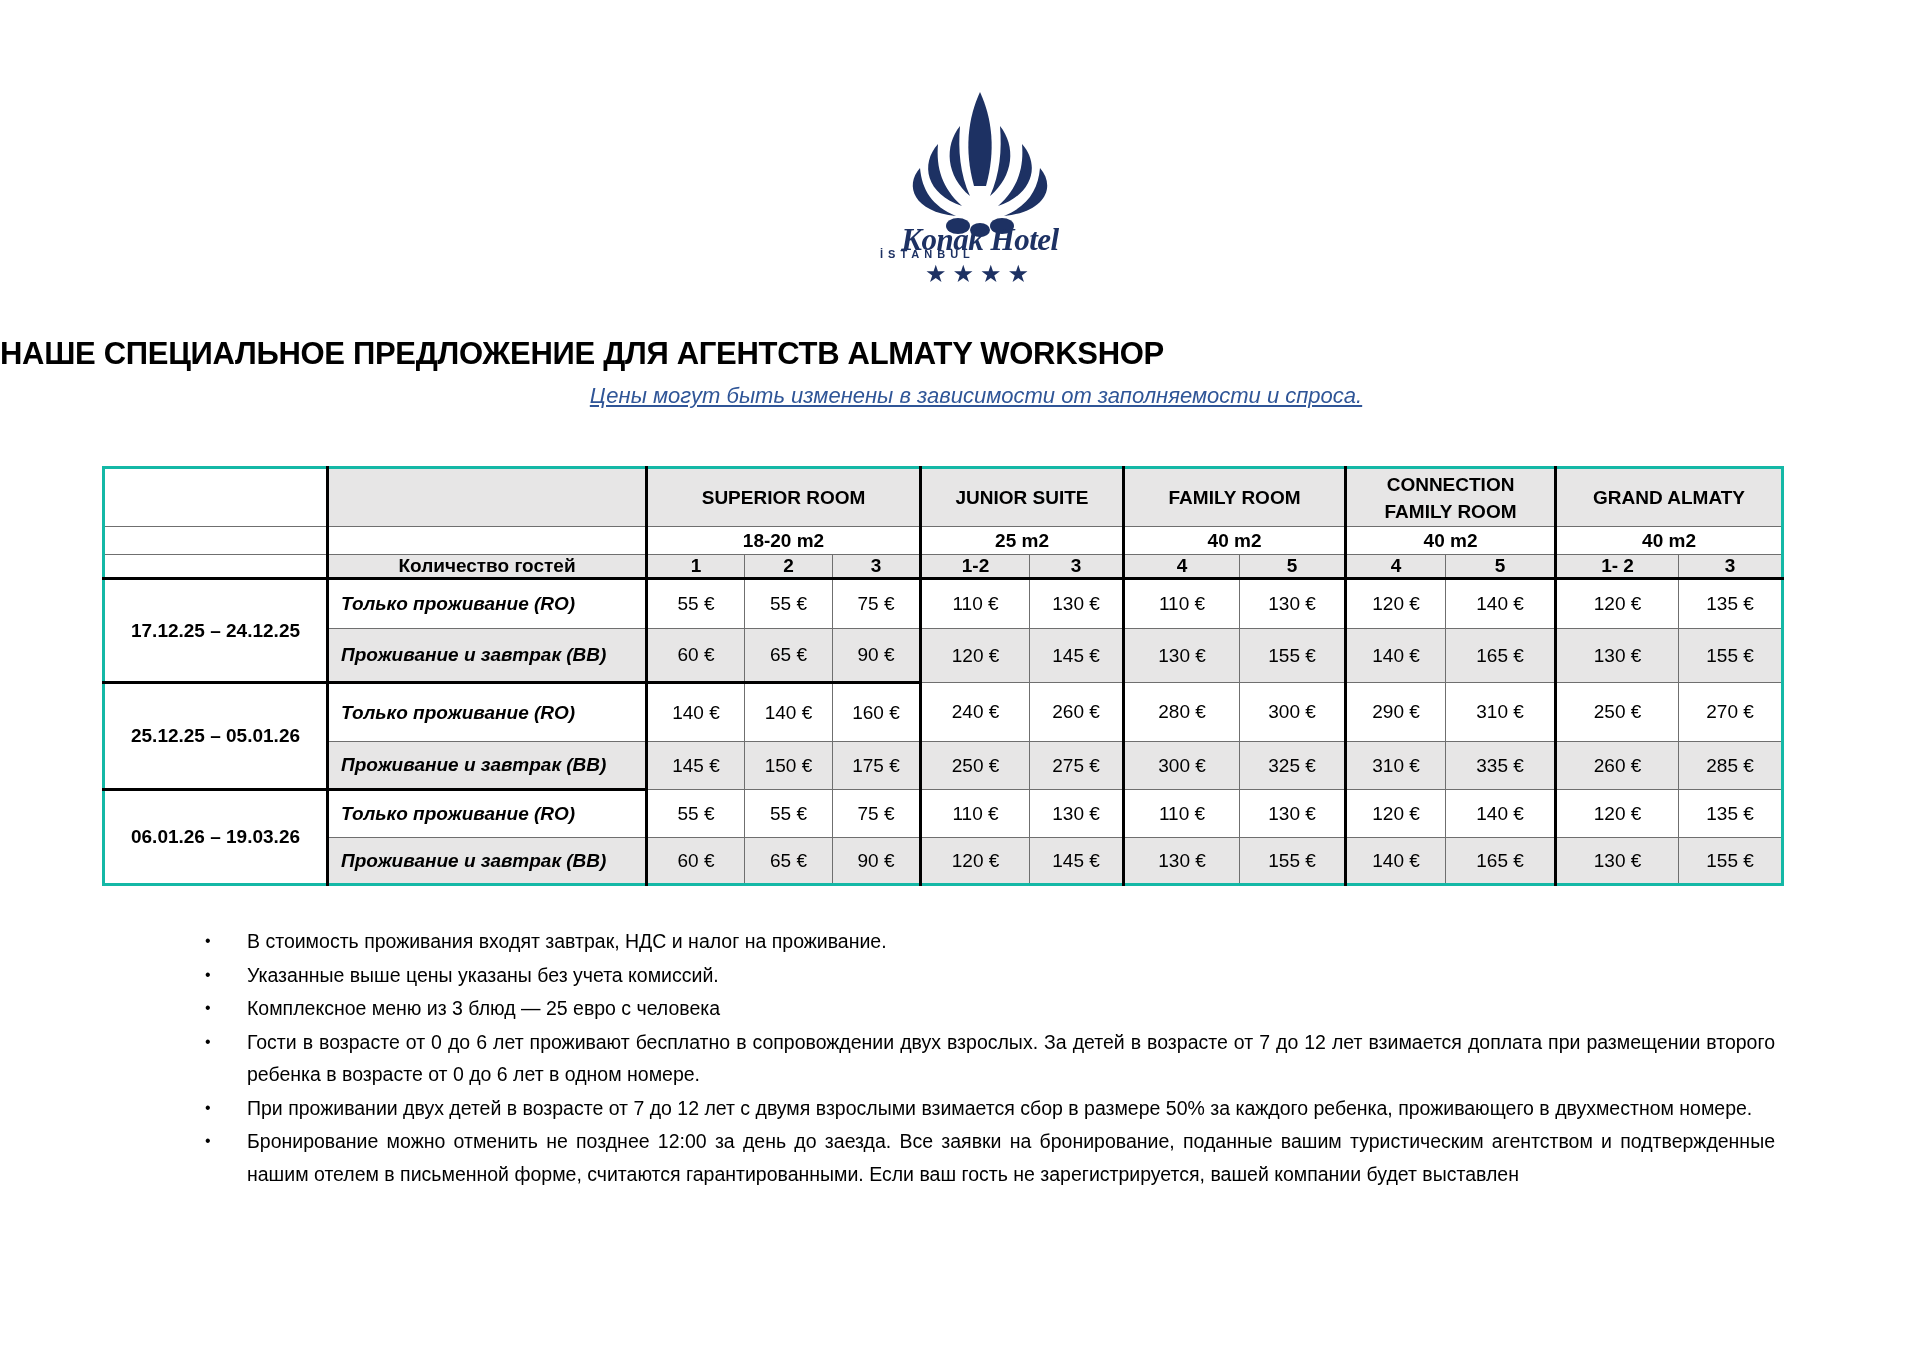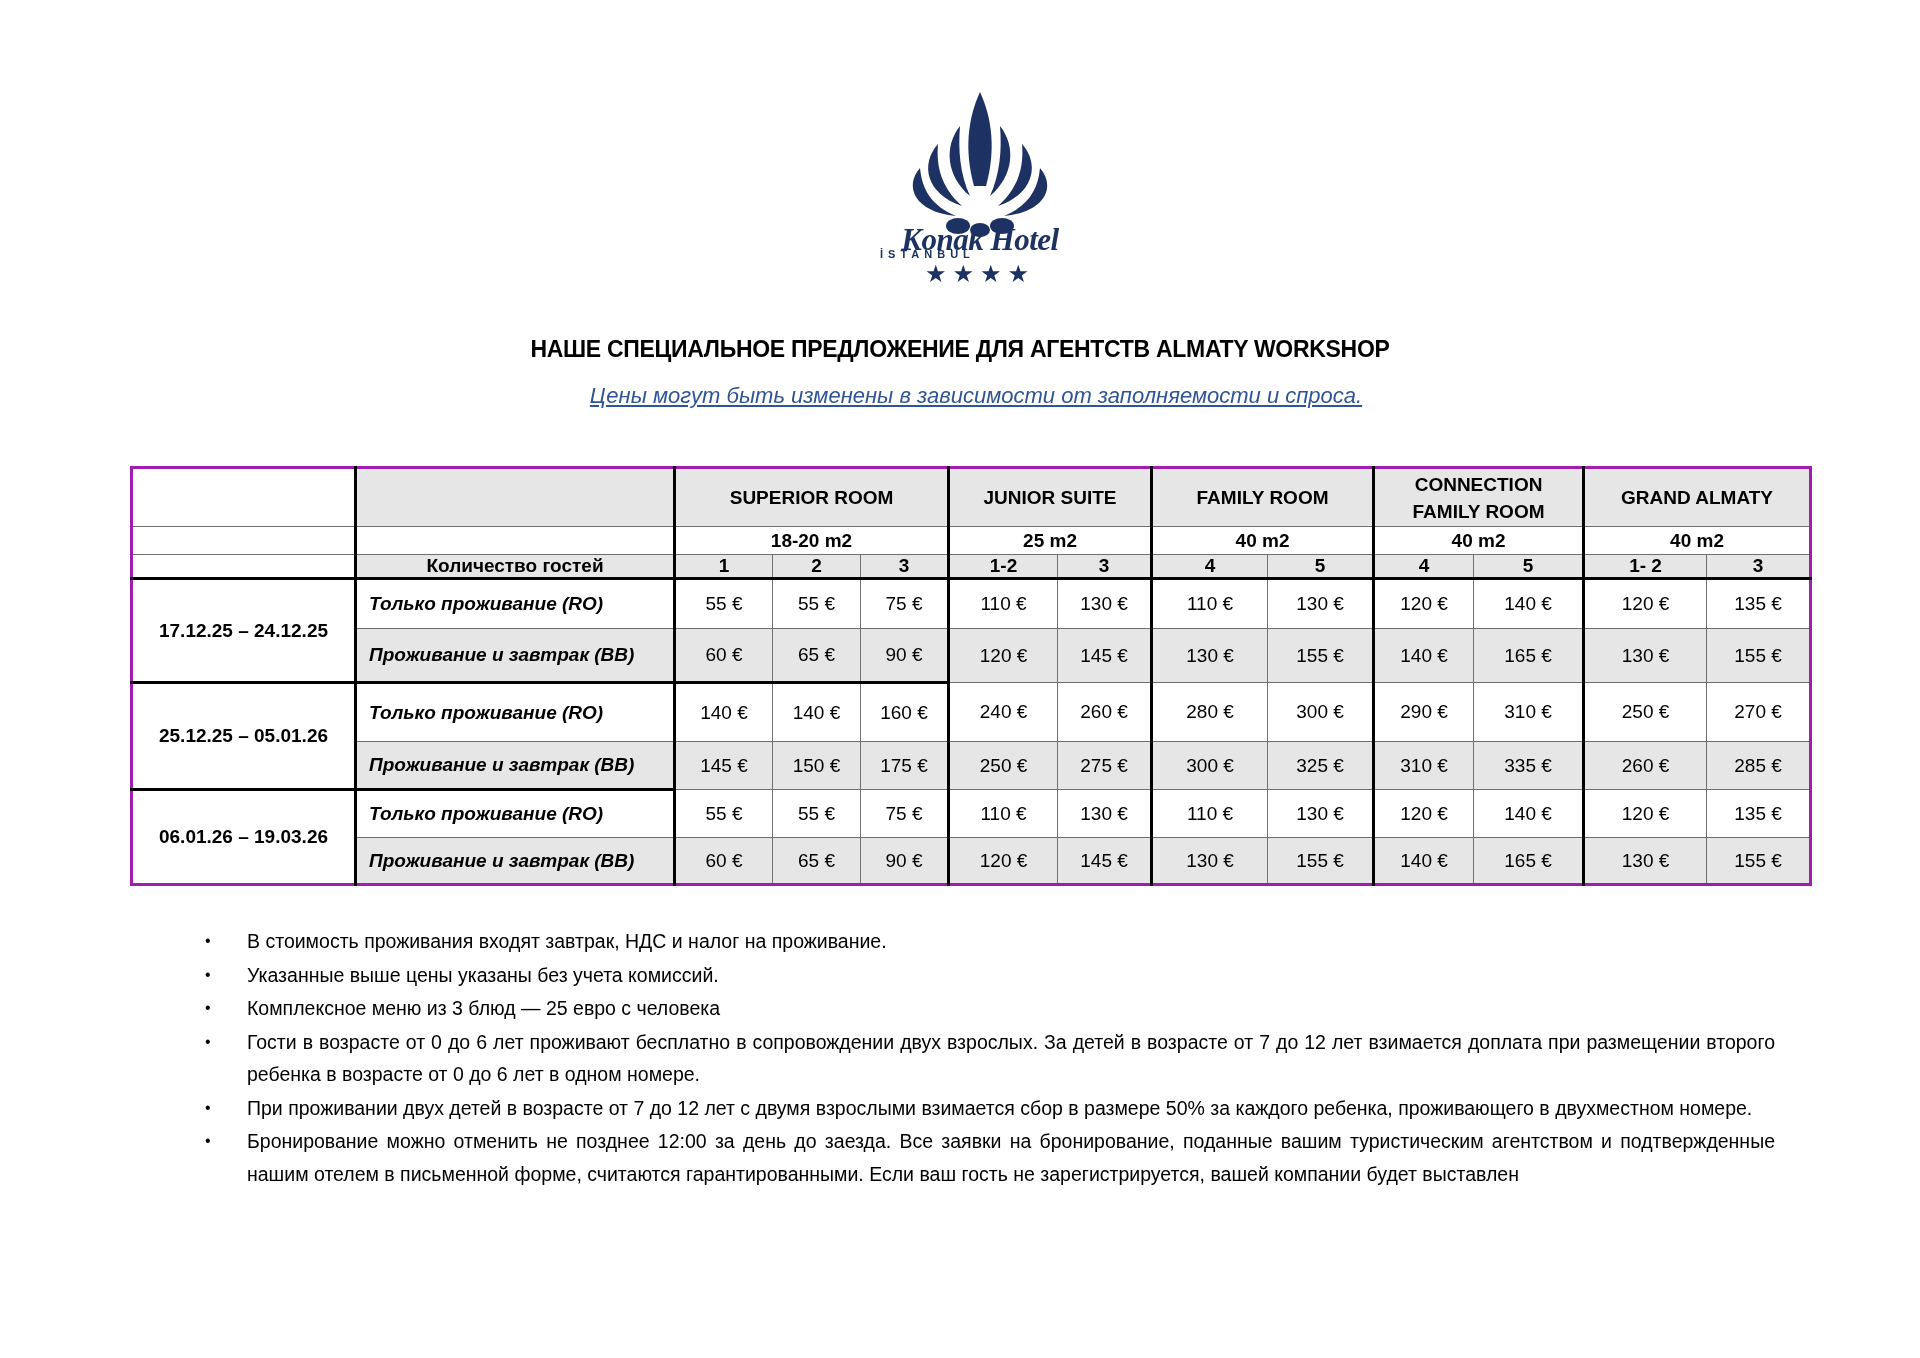--- a/index.html
+++ b/index.html
@@ -16,32 +16,32 @@
     .logo-city {
       position: absolute; left: 880px; top: 248px; width: 200px; text-align: left;
       font-family: "Liberation Sans", sans-serif; font-weight: bold; color: #1d3163;
       font-size: 11px; letter-spacing: 5px;
     }
     .logo-stars {
       position: absolute; left: 880px; top: 260px; width: 200px; text-align: center;
       color: #1d3163; font-size: 24px; letter-spacing: 6px;
     }
     .title {
-      position: absolute; left: 0; top: 336px; width: 1920px; text-align: center;
-      font-weight: bold; font-size: 23px; letter-spacing: -0.3px;
+      position: absolute; left: 0; top: 336px; width: 1920px; 
+      font-weight: bold; font-size: 31px; letter-spacing: -0.3px;
     }
     .subtitle {
       position: absolute; left: 0; top: 383px; width: 1920px; text-align: center;
       font-style: italic; font-size: 22px; color: #2f5597; text-decoration: underline; margin-left: 16px;
     }
     table.rates {
-      position: absolute; left: 130px; top: 466px; width: 1680px;
+      position: absolute; left: 102px; top: 466px; width: 1680px;
       border-collapse: collapse; table-layout: fixed;
       font-family: "Liberation Sans", sans-serif;
-      border: 3px solid #a21caf;
+      border: 3px solid #14b8a6;
     }
     table.rates td {
       border: 1px solid #6f6f6f; text-align: center; vertical-align: middle;
       padding: 0; font-size: 19px;
     }
     .hdr td { font-weight: bold; }
     .gray { background: #e7e6e6; }
     .thickL { border-left: 3px solid #000 !important; }
     .thickT { border-top: 3px solid #000 !important; }
     .thickB { border-bottom: 3px solid #000 !important; }

